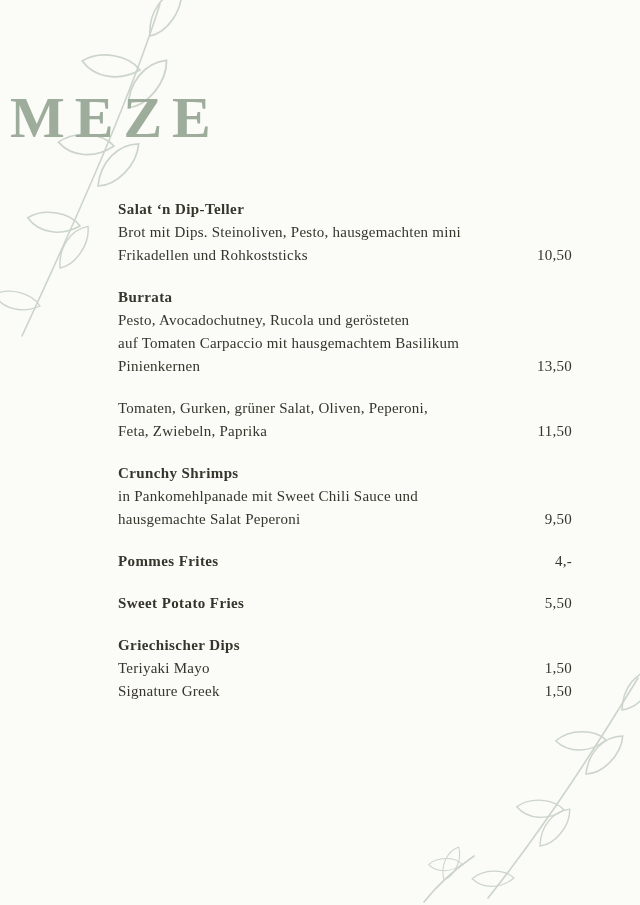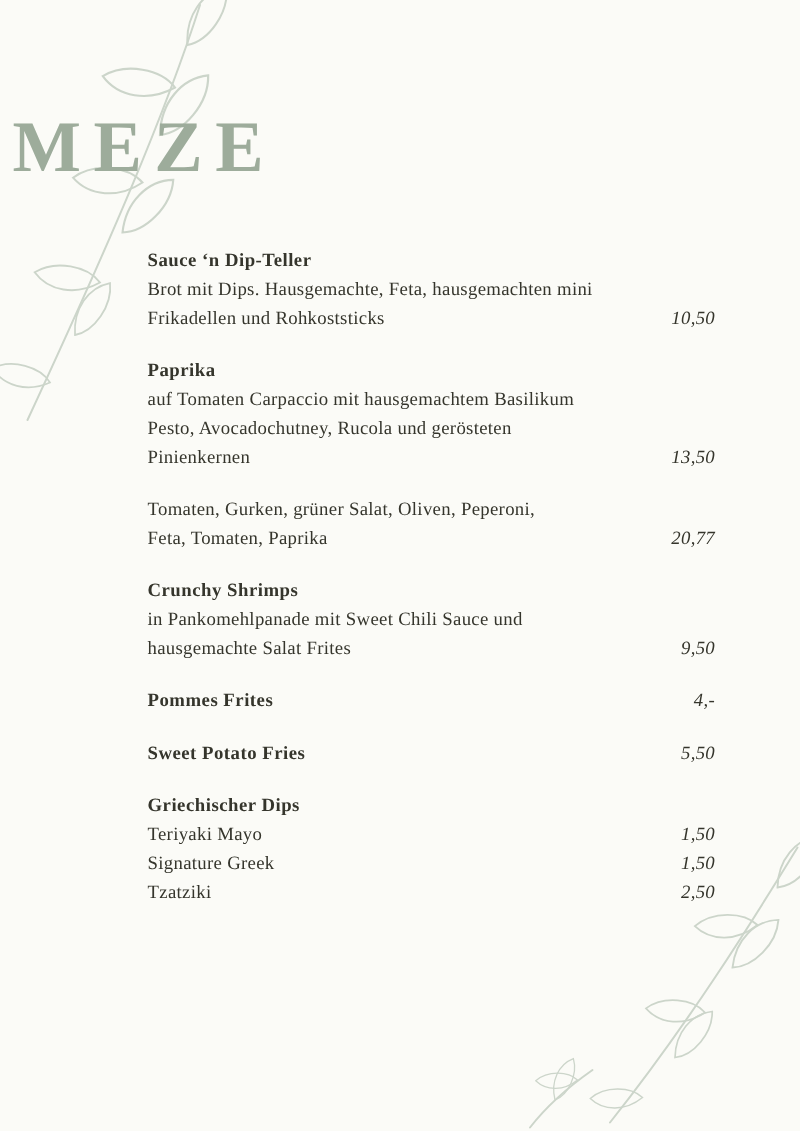--- a/index.html
+++ b/index.html
@@ -44,21 +44,21 @@
     line-height: 23px;
     letter-spacing: 0.25px;
   }
   .section { margin-bottom: 19px; }
   .item-name { font-weight: 700; letter-spacing: 0.4px; }
   .row {
     display: flex;
     justify-content: space-between;
     align-items: flex-end;
   }
-  .price { white-space: nowrap; padding-left: 12px; font-style: italic; }
+  .price { white-space: nowrap; padding-left: 12px; }
 </style>
 </head>
 <body>
 
 <svg class="branch branch-top" width="210" height="345" viewBox="0 0 210 345">
   <defs>
     <path id="leaf" d="M0 0 C 12 -20, 34 -28, 52 -20 C 42 -2, 16 7, 0 0 Z"></path>
   </defs>
   <g>
     <path d="M160 4 C 132 92, 86 198, 22 336"></path>
@@ -86,51 +86,51 @@
     <use href="#leaf" transform="translate(34,210) rotate(-45) scale(0.65)"></use>
     <use href="#leaf" transform="translate(52,194) rotate(-160) scale(0.6)"></use>
   </g>
 </svg>
 
 <h1 class="title">MEZE</h1>
 
 <main class="content">
 
   <section class="section">
-    <div class="item-name">Sauce ‘n Dip-Teller</div>
-    <div class="desc-line">Brot mit Dips. Hausgemachte, Feta, hausgemachten mini</div>
+    <div class="item-name">Salat ‘n Dip-Teller</div>
+    <div class="desc-line">Brot mit Dips. Steinoliven, Pesto, hausgemachten mini</div>
     <div class="row">
       <span class="desc-line">Frikadellen und Rohkoststicks</span>
       <span class="price">10,50</span>
     </div>
   </section>
 
   <section class="section">
-    <div class="item-name">Paprika</div>
+    <div class="item-name">Burrata</div>
+    <div class="desc-line">Pesto, Avocadochutney, Rucola und gerösteten</div>
     <div class="desc-line">auf Tomaten Carpaccio mit hausgemachtem Basilikum</div>
-    <div class="desc-line">Pesto, Avocadochutney, Rucola und gerösteten</div>
     <div class="row">
       <span class="desc-line">Pinienkernen</span>
       <span class="price">13,50</span>
     </div>
   </section>
 
   <section class="section">
     <div class="desc-line">Tomaten, Gurken, grüner Salat, Oliven, Peperoni,</div>
     <div class="row">
-      <span class="desc-line">Feta, Tomaten, Paprika</span>
-      <span class="price">20,77</span>
+      <span class="desc-line">Feta, Zwiebeln, Paprika</span>
+      <span class="price">11,50</span>
     </div>
   </section>
 
   <section class="section">
     <div class="item-name">Crunchy Shrimps</div>
     <div class="desc-line">in Pankomehlpanade mit Sweet Chili Sauce und</div>
     <div class="row">
-      <span class="desc-line">hausgemachte Salat Frites</span>
+      <span class="desc-line">hausgemachte Salat Peperoni</span>
       <span class="price">9,50</span>
     </div>
   </section>
 
   <section class="section">
     <div class="row">
       <span class="item-name">Pommes Frites</span>
       <span class="price">4,-</span>
     </div>
   </section>
@@ -145,19 +145,15 @@
   <section class="section">
     <div class="item-name">Griechischer Dips</div>
     <div class="row">
       <span class="desc-line">Teriyaki Mayo</span>
       <span class="price">1,50</span>
     </div>
     <div class="row">
       <span class="desc-line">Signature Greek</span>
       <span class="price">1,50</span>
     </div>
-    <div class="row">
-      <span class="desc-line">Tzatziki</span>
-      <span class="price">2,50</span>
-    </div>
   </section>
 
 </main>
 
 </body></html>

